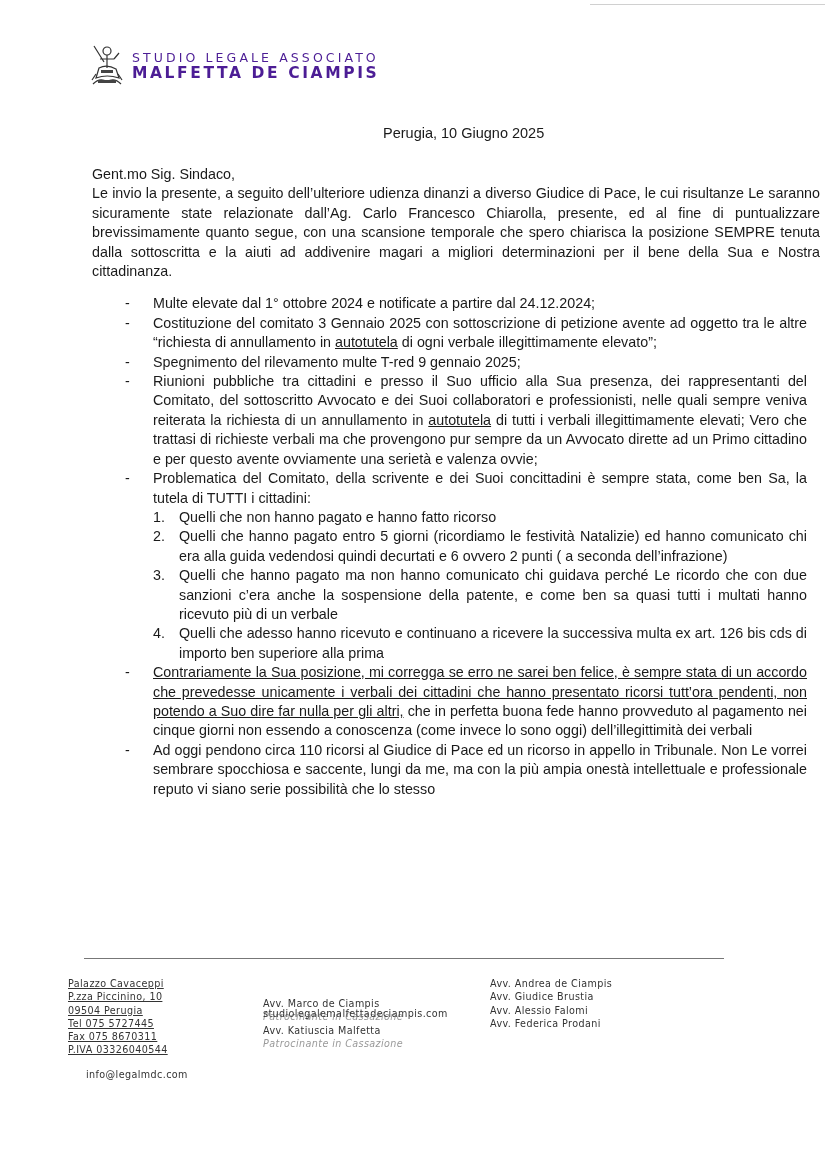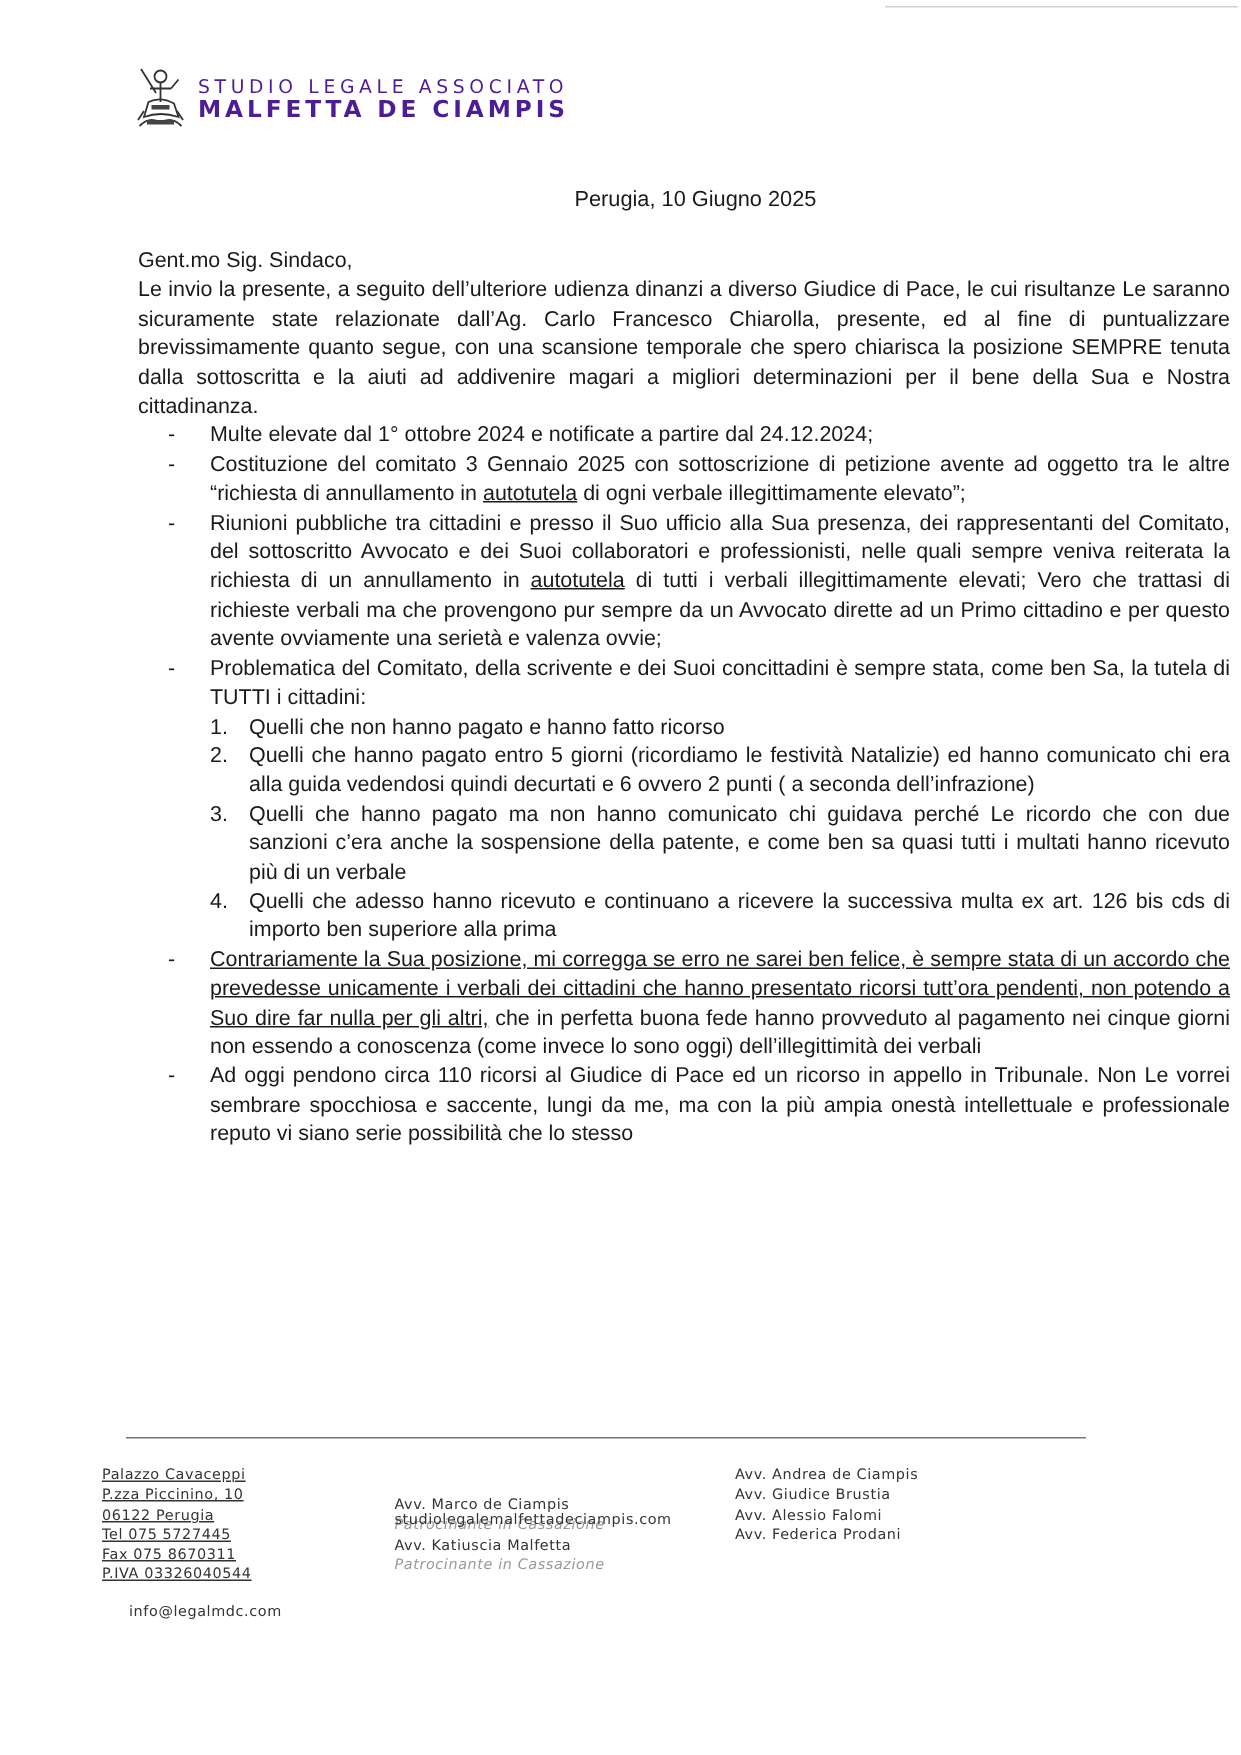--- a/index.html
+++ b/index.html
@@ -7,21 +7,21 @@
   .scanline { position: absolute; top: 4px; left: 590px; width: 235px; height: 1px; background: #d0d0d0; }
   .letterhead { position: absolute; left: 90px; top: 44px; display: flex; align-items: center; }
   .logo { width: 34px; height: 44px; margin-right: 8px; }
   .firm { font-family: "DejaVu Sans", sans-serif; color: #4c1d95; }
   .firm .line1 { font-size: 12.5px; letter-spacing: 3.1px; line-height: 15px; }
   .firm .line2 { font-size: 15.5px; font-weight: bold; letter-spacing: 2.6px; line-height: 17px; }
   .date { position: absolute; left: 383px; top: 125px; font-family: "Liberation Sans", sans-serif; font-size: 14.5px; }
   .body { position: absolute; left: 92px; top: 165px; width: 728px; font-family: "Liberation Sans", sans-serif; font-size: 14.3px; line-height: 19.4px; text-align: justify; }
   .body p { margin: 0; }
   .salutation { margin-bottom: 0; }
-  .bullets { list-style: none; margin: 0; padding: 0; }
+  .bullets { list-style: none; margin: 13px; padding: 0; }
   .bullets > li { position: relative; padding-left: 48px; }
   .bullets > li::before { content: "-"; position: absolute; left: 20px; top: 0; }
   .numlist { list-style: none; margin: 0; padding: 0; }
   .numlist li { position: relative; padding-left: 26px; }
   .numlist li .num { position: absolute; left: 0; top: 0; }
   .u { text-decoration: underline; }
   .rule { position: absolute; left: 84px; top: 958px; width: 640px; height: 1px; background: #777; }
   .footer { position: absolute; top: 977px; font-family: "DejaVu Sans", sans-serif; font-size: 9.6px; line-height: 13.3px; color: #333; letter-spacing: 0.4px; }
   .footer .it { font-style: italic; color: #999; }
   .f1 { left: 68px; text-decoration: underline; }
@@ -56,41 +56,42 @@
 </div>
 
 <div class="date">Perugia, 10 Giugno 2025</div>
 
 <div class="body">
   <p class="salutation">Gent.mo Sig. Sindaco,</p>
   <p>Le invio la presente, a seguito dell’ulteriore udienza dinanzi a diverso Giudice di Pace, le cui risultanze Le saranno sicuramente state relazionate dall’Ag. Carlo Francesco Chiarolla, presente, ed al fine di puntualizzare brevissimamente quanto segue, con una scansione temporale che spero chiarisca la posizione SEMPRE tenuta dalla sottoscritta e la aiuti ad addivenire magari a migliori determinazioni per il bene della Sua e Nostra cittadinanza.</p>
   <ul class="bullets">
     <li><span>Multe elevate dal 1° ottobre 2024 e notificate a partire dal 24.12.2024;</span></li>
     <li><span>Costituzione del comitato 3 Gennaio 2025 con sottoscrizione di petizione avente ad oggetto tra le altre “richiesta di annullamento in </span><span class="u">autotutela</span><span> di ogni verbale illegittimamente elevato”;</span></li>
+    <li><span>Spegnimento del rilevamento multe T-red 9 gennaio 2025;</span></li>
     <li><span>Riunioni pubbliche tra cittadini e presso il Suo ufficio alla Sua presenza, dei rappresentanti del Comitato, del sottoscritto Avvocato e dei Suoi collaboratori e professionisti, nelle quali sempre veniva reiterata la richiesta di un annullamento in </span><span class="u">autotutela</span><span> di tutti i verbali illegittimamente elevati; Vero che trattasi di richieste verbali ma che provengono pur sempre da un Avvocato dirette ad un Primo cittadino e per questo avente ovviamente una serietà e valenza ovvie;</span></li>
     <li>
       <span>Problematica del Comitato, della scrivente e dei Suoi concittadini è sempre stata, come ben Sa, la tutela di TUTTI i cittadini:</span>
       <ol class="numlist">
         <li><span class="num">1.</span><span>Quelli che non hanno pagato e hanno fatto ricorso</span></li>
         <li><span class="num">2.</span><span>Quelli che hanno pagato entro 5 giorni (ricordiamo le festività Natalizie) ed hanno comunicato chi era alla guida vedendosi quindi decurtati e 6 ovvero 2 punti ( a seconda dell’infrazione)</span></li>
         <li><span class="num">3.</span><span>Quelli che hanno pagato ma non hanno comunicato chi guidava perché Le ricordo che con due sanzioni c’era anche la sospensione della patente, e come ben sa quasi tutti i multati hanno ricevuto più di un verbale</span></li>
         <li><span class="num">4.</span><span>Quelli che adesso hanno ricevuto e continuano a ricevere la successiva multa ex art. 126 bis cds di importo ben superiore alla prima</span></li>
       </ol>
     </li>
     <li><span class="u">Contrariamente la Sua posizione, mi corregga se erro ne sarei ben felice, è sempre stata di un accordo che prevedesse unicamente i verbali dei cittadini che hanno presentato ricorsi tutt’ora pendenti, non potendo a Suo dire far nulla per gli altri,</span><span> che in perfetta buona fede hanno provveduto al pagamento nei cinque giorni non essendo a conoscenza (come invece lo sono oggi) dell’illegittimità dei verbali</span></li>
     <li><span>Ad oggi pendono circa 110 ricorsi al Giudice di Pace ed un ricorso in appello in Tribunale. Non Le vorrei sembrare spocchiosa e saccente, lungi da me, ma con la più ampia onestà intellettuale e professionale reputo vi siano serie possibilità che lo stesso</span></li>
   </ul>
 </div>
 
 <div class="rule"></div>
 
 <div class="footer f1">
   <div>Palazzo Cavaceppi</div>
   <div>P.zza Piccinino, 10</div>
-  <div>06122 Perugia</div>
+  <div>09504 Perugia</div>
   <div>Tel 075 5727445</div>
   <div>Fax 075 8670311</div>
   <div>P.IVA 03326040544</div>
 </div>
 <div class="footer f2">
   <div>Avv. Marco de Ciampis</div>
   <div class="it">Patrocinante in Cassazione</div>
   <div>Avv. Katiuscia Malfetta</div>
   <div class="it">Patrocinante in Cassazione</div>
 </div>

